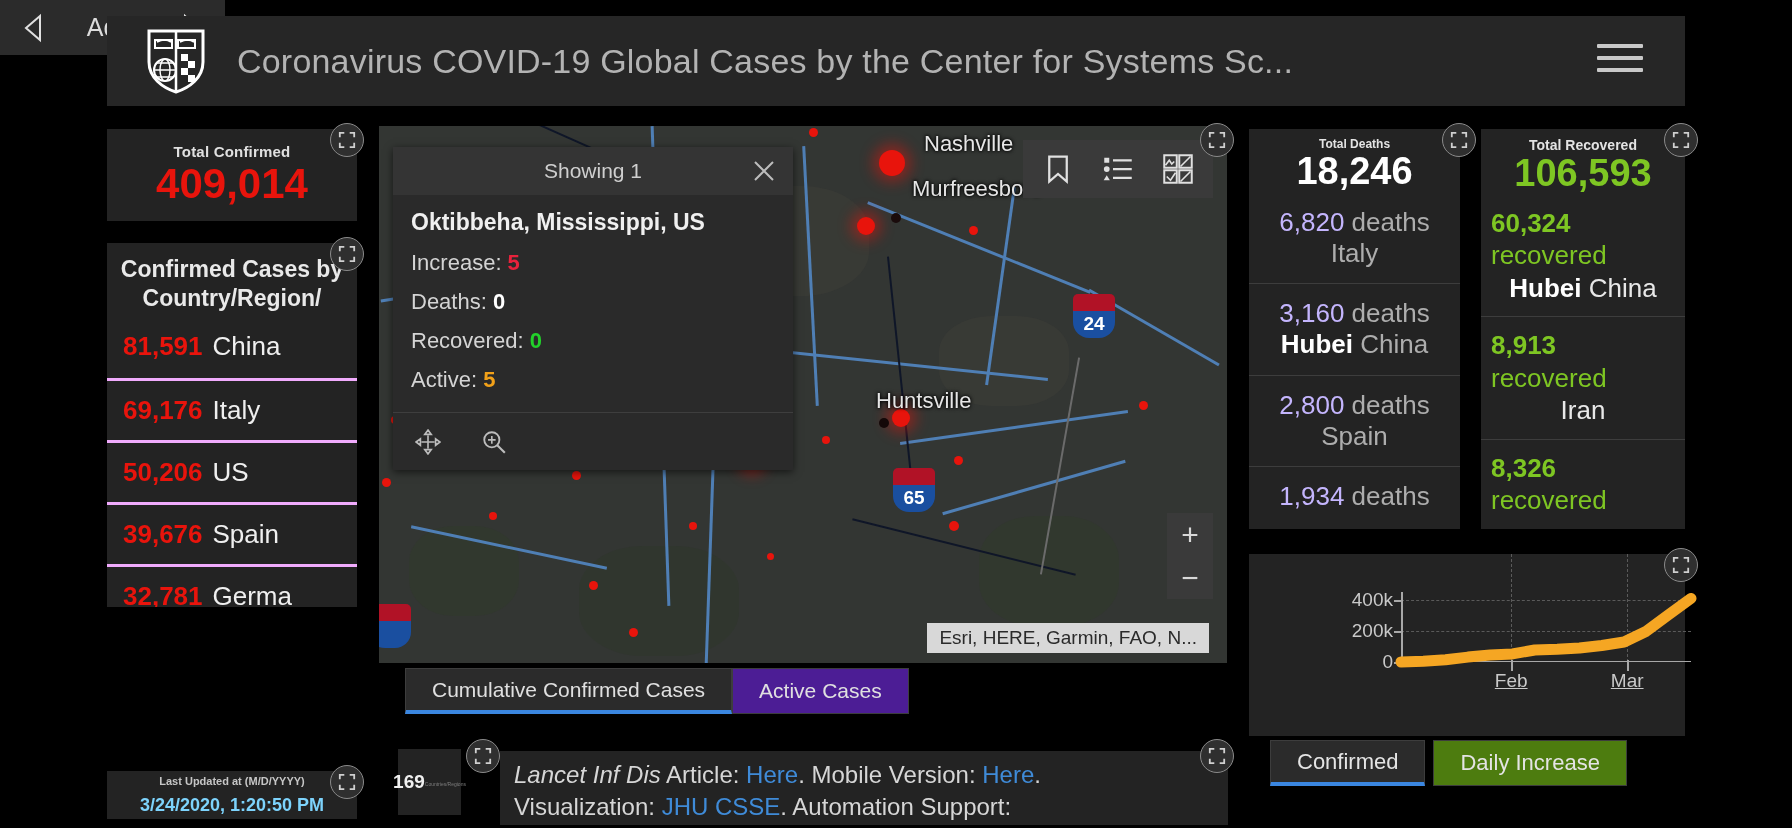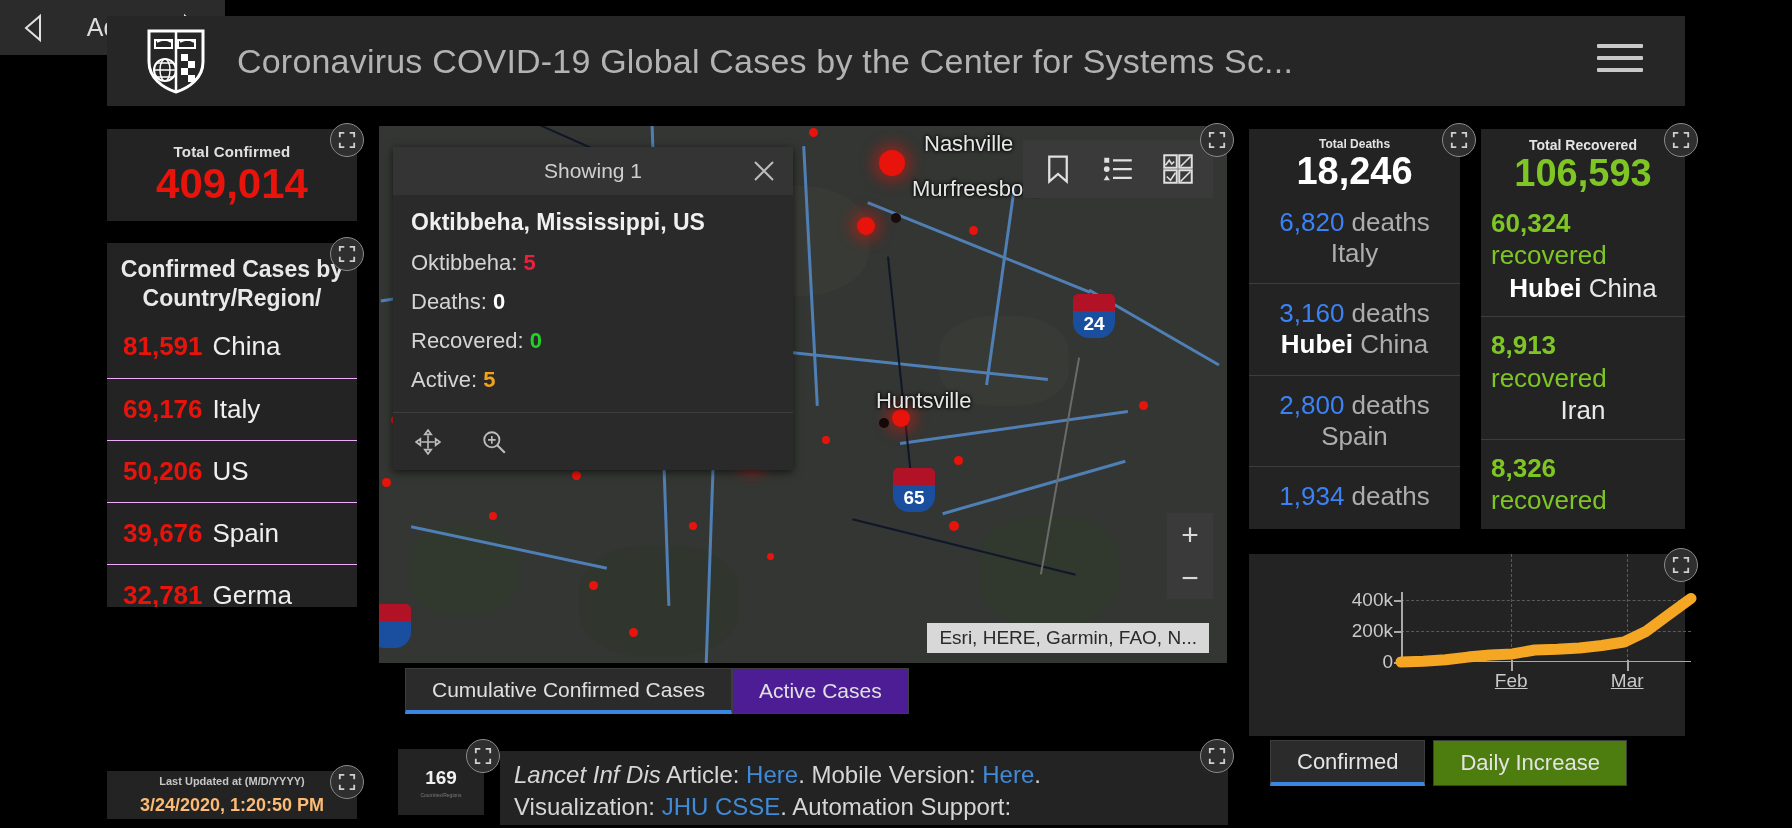--- a/index.html
+++ b/index.html
@@ -61,21 +61,21 @@
   #cases-by-country {
     left: 107px; top: 243px; width: 250px; height: 364px;
     overflow: hidden;
   }
   .cbc-title {
     color: #e9e9e9; font-size: 23px; font-weight: 700;
     text-align: center; line-height: 1.28; padding: 12px 6px 2px;
   }
   .cbc-row {
     height: 62px; display: flex; align-items: center;
-    padding-left: 16px; border-top: 1px solid #f0abfc;
+    padding-left: 16px; border-top: 3px solid #f0abfc;
     font-size: 26px; white-space: nowrap; overflow: hidden;
   }
   .cbc-row:first-of-type { border-top: none; }
   .cbc-num { color: #e8140c; font-weight: 700; margin-right: 10px; }
   .cbc-name { color: #efefef; font-weight: 400; }
 
   
   #country-pager {
     left: 127px; top: 699px; width: 225px; height: 55px;
     background: #2b2b2b;
@@ -84,21 +84,21 @@
   .pager-arrow { cursor: pointer; }
   .pager-label { color: #dcdcdc; font-size: 25px; }
 
   
   #last-updated {
     left: 107px; top: 771px; width: 250px; height: 48px;
     display: flex; flex-direction: column;
     align-items: center; justify-content: center;
   }
   .lu-label { color: #c6c6c6; font-size: 11px; font-weight: 700; }
-  .lu-value { color: #fdba74; font-size: 18px; font-weight: 700; margin-top: 8px; text-align: right; }
+  .lu-value { color: #7dd3fc; font-size: 18px; font-weight: 700; margin-top: 8px; text-align: right; }
 
   
   #map-panel {
     position: absolute;
     left: 379px; top: 126px; width: 848px; height: 537px;
     background: #2c2f2e; overflow: hidden;
   }
   .map-land { position: absolute; inset: 0; background: #333633; }
   .map-shade { position: absolute; background: #3a3f38; opacity: .5; border-radius: 40%; }
   .road { position: absolute; background: #4f7fb5; }
@@ -181,22 +181,22 @@
     height: 46px; padding: 0 26px;
     display: flex; align-items: center; justify-content: center;
     color: #e0e0e0; font-size: 21px; cursor: pointer;
     background: #2b2b2b; border: 1px solid #3d3d3d;
   }
   .map-tab.active { background: #2b2b2b; border-bottom: 4px solid #3a86e0; }
   .map-tab.inactive { background: #4c1d95; }
 
   
   #counter-box {
-    left: 398px; top: 749px; width: 86px; height: 66px;
-    display: flex; flex-direction: column;
+    left: 398px; top: 749px; width: 63px; height: 66px;
+    display: flex; flex-direction: row;
     align-items: center; justify-content: center;
   }
   .counter-val { color: #f0f0f0; font-size: 19px; font-weight: 700; }
   .counter-lbl { color: #7d7d7d; font-size: 5px; margin-top: 3px; }
 
   
   #footer-links {
     left: 500px; top: 751px; width: 728px; height: 74px;
     padding: 8px 14px; overflow: hidden;
   }
@@ -209,21 +209,21 @@
     left: 1249px; top: 129px; width: 211px; height: 400px;
     overflow: hidden;
   }
   .td-label { color: #e3e3e3; font-size: 12px; font-weight: 700; text-align: center; padding-top: 8px; }
   .td-value { color: #fff; font-size: 38px; font-weight: 700; text-align: center; line-height: 1.1; }
   .td-row {
     padding: 14px 8px; text-align: center;
     border-top: 1px solid #3d3d3d; font-size: 26px; line-height: 1.2;
   }
   .td-row:first-of-type { border-top: none; }
-  .td-num { color: #3b82f6; }
+  .td-num { color: #c4b5fd; }
   .td-word { color: #adadad; }
   .td-place { color: #adadad; }
   .td-place b { color: #fff; font-weight: 700; }
 
   
   #total-recovered {
     left: 1481px; top: 129px; width: 204px; height: 400px;
     overflow: hidden;
   }
   .tr-label { color: #e3e3e3; font-size: 14px; font-weight: 700; text-align: center; padding-top: 8px; }
@@ -458,21 +458,21 @@
   <div id="map-popup">
     <div class="popup-head">
       <div class="popup-title">Showing 1</div>
       <svg class="popup-close" width="26" height="26" viewBox="0 0 26 26">
         <path d="M4 4 L22 22 M22 4 L4 22" stroke="#bdbdbd" stroke-width="2"></path>
       </svg>
     </div>
     <div class="popup-body">
       <div class="popup-loc">Oktibbeha, Mississippi, US</div>
       <div id="popup-stats">
-          <div class="popup-line"><span>Oktibbeha: </span><span class="v-red">5</span></div>
+          <div class="popup-line"><span>Increase: </span><span class="v-red">5</span></div>
           <div class="popup-line"><span>Deaths: </span><span class="v-white">0</span></div>
           <div class="popup-line"><span>Recovered: </span><span class="v-green">0</span></div>
           <div class="popup-line"><span>Active: </span><span class="v-orange">5</span></div>
         </div>
     </div>
     <div class="popup-foot">
       <svg viewBox="0 0 24 24">
         <path d="M12 1 L15 5 H9 Z M12 23 L9 19 H15 Z M1 12 L5 9 V15 Z M23 12 L19 15 V9 Z M12 6 V18 M6 12 H18" fill="none" stroke="#bdbdbd" stroke-width="1.5"></path>
       </svg>
       <svg viewBox="0 0 24 24">

